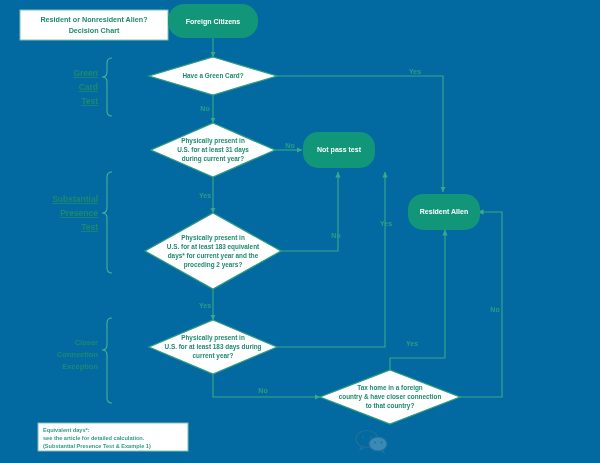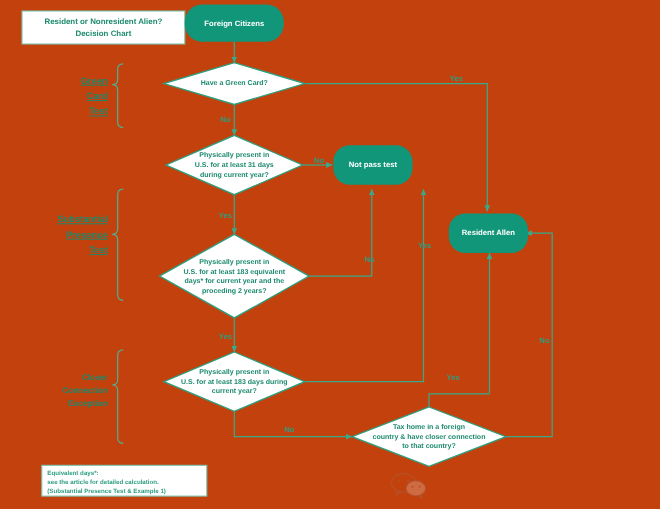--- a/index.html
+++ b/index.html
@@ -4,21 +4,21 @@
 <style>
   html, body {
     margin: 0;
     padding: 0;
     background: #ffffff;
   }
   #canvas {
     position: relative;
     width: 600px;
     height: 463px;
-    background: #c2410c;
+    background: #0369a1;
     font-family: "Liberation Sans", sans-serif;
     overflow: hidden;
     text-decoration: underline;
   }
   svg.layer {
     position: absolute;
     top: 0;
     left: 0;
     width: 600px;
     height: 463px;

